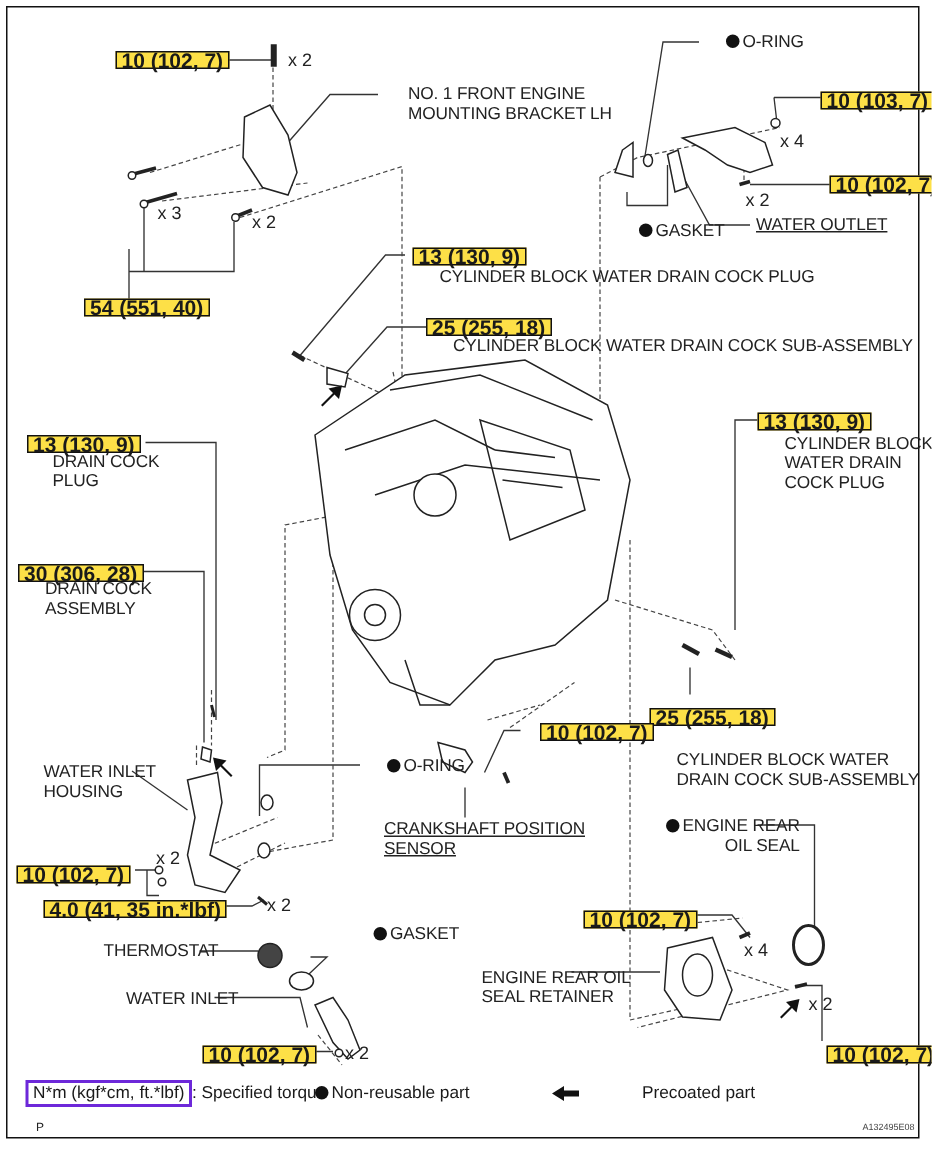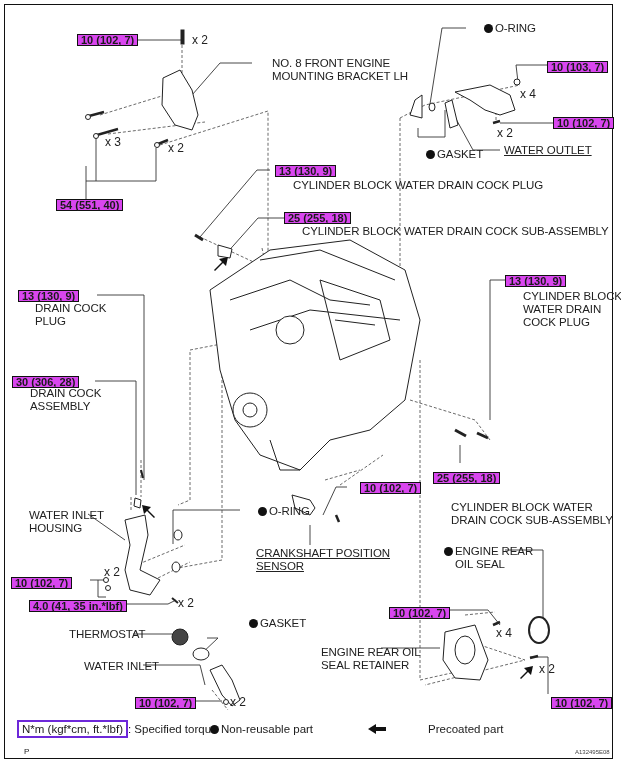--- a/index.html
+++ b/index.html
@@ -2,22 +2,22 @@
 <html><head>
 <meta charset="utf-8">
 <style>
   html, body { margin:0; padding:0; background:#fff; }
   body { width:621px; height:767px; position:relative; overflow:hidden;
          font-family:"Liberation Sans", sans-serif; color:#1a1a1a; }
   #frame { position:absolute; left:4px; top:4px; width:609px; height:755px;
            border:1.5px solid #111; box-sizing:border-box; }
   svg#art { position:absolute; left:0; top:0; }
   .lbl { position:absolute; font-size:11.5px; line-height:13px; white-space:nowrap; color:#222; letter-spacing:-0.1px;padding-left:18px; }
-  .tq { position:absolute; font-size:11px; font-weight:bold; line-height:10px; border:1px solid #111;
-        padding:0 3px; background:#d946ef; white-space:nowrap; }
+  .tq { position:absolute; font-size:14px; font-weight:bold; line-height:10px; border:1px solid #111;
+        padding:0 3px; background:#fde047; white-space:nowrap; }
   .mult { position:absolute; font-size:12px; line-height:13px; color:#222; }
   .dot { display:inline-block; width:9px; height:9px; border-radius:50%; background:#111; margin-right:2px; vertical-align:-1px; }
   .legend { position:absolute; top:723px; font-size:11.5px; line-height:13px; white-space:nowrap; }
   .legend-box { border:2px solid #6d28d9; padding:1px 3px; }
   .tiny { position:absolute; font-size:6px; color:#444; }
 </style>
 </head>
 <body>
 
 <div id="frame"></div>
@@ -123,42 +123,42 @@
   </g>
 
   <g fill="#111">
     <path d="M214 270 L222 262 L219 259 L228 257 L226 266 L223 263 L215 271 Z"></path>
     <path d="M154 518 L147 511 L144 514 L142 505 L151 507 L148 510 L155 517 Z"></path>
     <path d="M520 678 L527 671 L524 668 L533 666 L531 675 L528 672 L521 679 Z"></path>
     <path d="M368 729 L376 724 V727 H386 V731 H376 V734 Z"></path>
   </g>
 </svg>
 
-<div class="lbl" style="left: 254px; top: 57px; white-space: pre;">NO. 8 FRONT ENGINE
+<div class="lbl" style="left: 254px; top: 57px; white-space: pre;">NO. 1 FRONT ENGINE
 MOUNTING BRACKET LH</div>
 <div class="lbl" style="left:466px;top:22px;"><span class="dot"></span><span>O-RING</span></div>
 <div class="lbl" style="left:408px;top:148px;"><span class="dot"></span><span>GASKET</span></div>
 <div class="lbl" style="left:486px;top:144px;text-decoration:underline;">WATER OUTLET</div>
 <div class="lbl" style="left:275px;top:179px;">CYLINDER BLOCK WATER DRAIN COCK PLUG</div>
 <div class="lbl" style="left:284px;top:225px;">CYLINDER BLOCK WATER DRAIN COCK SUB-ASSEMBLY</div>
 <div class="lbl" style="left:17px;top:302px;white-space:pre;">DRAIN COCK
 PLUG</div>
 <div class="lbl" style="left:12px;top:387px;white-space:pre;">DRAIN COCK
 ASSEMBLY</div>
 <div class="lbl" style="left:505px;top:290px;white-space:pre;">CYLINDER BLOCK
 WATER DRAIN
 COCK PLUG</div>
 <div class="lbl" style="left:433px;top:484px;white-space:pre;margin-top:17px;">CYLINDER BLOCK WATER
 DRAIN COCK SUB-ASSEMBLY</div>
 <div class="lbl" style="left:11px;top:509px;white-space:pre;">WATER INLET
 HOUSING</div>
 <div class="lbl" style="left:240px;top:505px;"><span class="dot"></span><span>O-RING</span></div>
 <div class="lbl" style="left:238px;top:547px;white-space:pre;text-decoration:underline;">CRANKSHAFT POSITION
 SENSOR</div>
-<div class="lbl" style="left:426px;top:545px;white-space:pre;"><span class="dot"></span><span style="white-space:pre;display:inline-block;vertical-align:top;">ENGINE REAR
+<div class="lbl" style="left:426px;top:545px;white-space:pre;"><span class="dot"></span><span style="white-space:pre;display:inline-block;vertical-align:top;text-align:right;">ENGINE REAR
 OIL SEAL</span></div>
 <div class="lbl" style="left:51px;top:628px;">THERMOSTAT</div>
 <div class="lbl" style="left:231px;top:617px;"><span class="dot"></span><span>GASKET</span></div>
 <div class="lbl" style="left:66px;top:660px;">WATER INLET</div>
 <div class="lbl" style="left:303px;top:646px;white-space:pre;">ENGINE REAR OIL
 SEAL RETAINER</div>
 
 <div class="tq" style="left:77px;top:34px;">10 (102, 7)</div>
 <div class="tq" style="left:56px;top:199px;">54 (551, 40)</div>
 <div class="tq" style="left:547px;top:61px;">10 (103, 7)</div>

